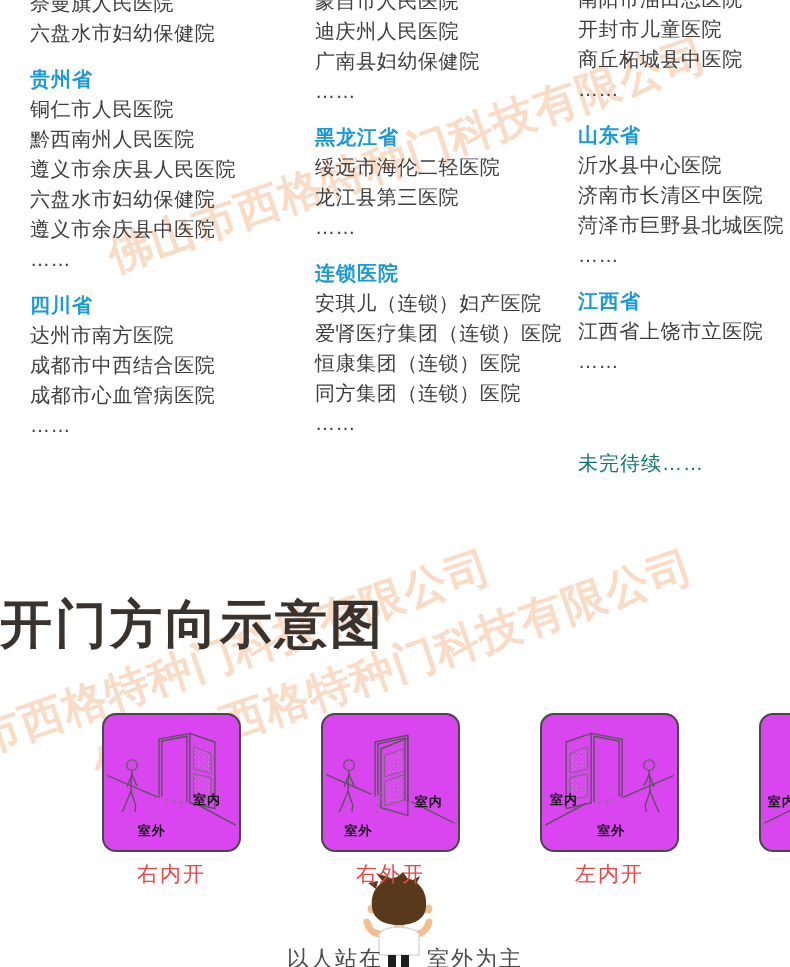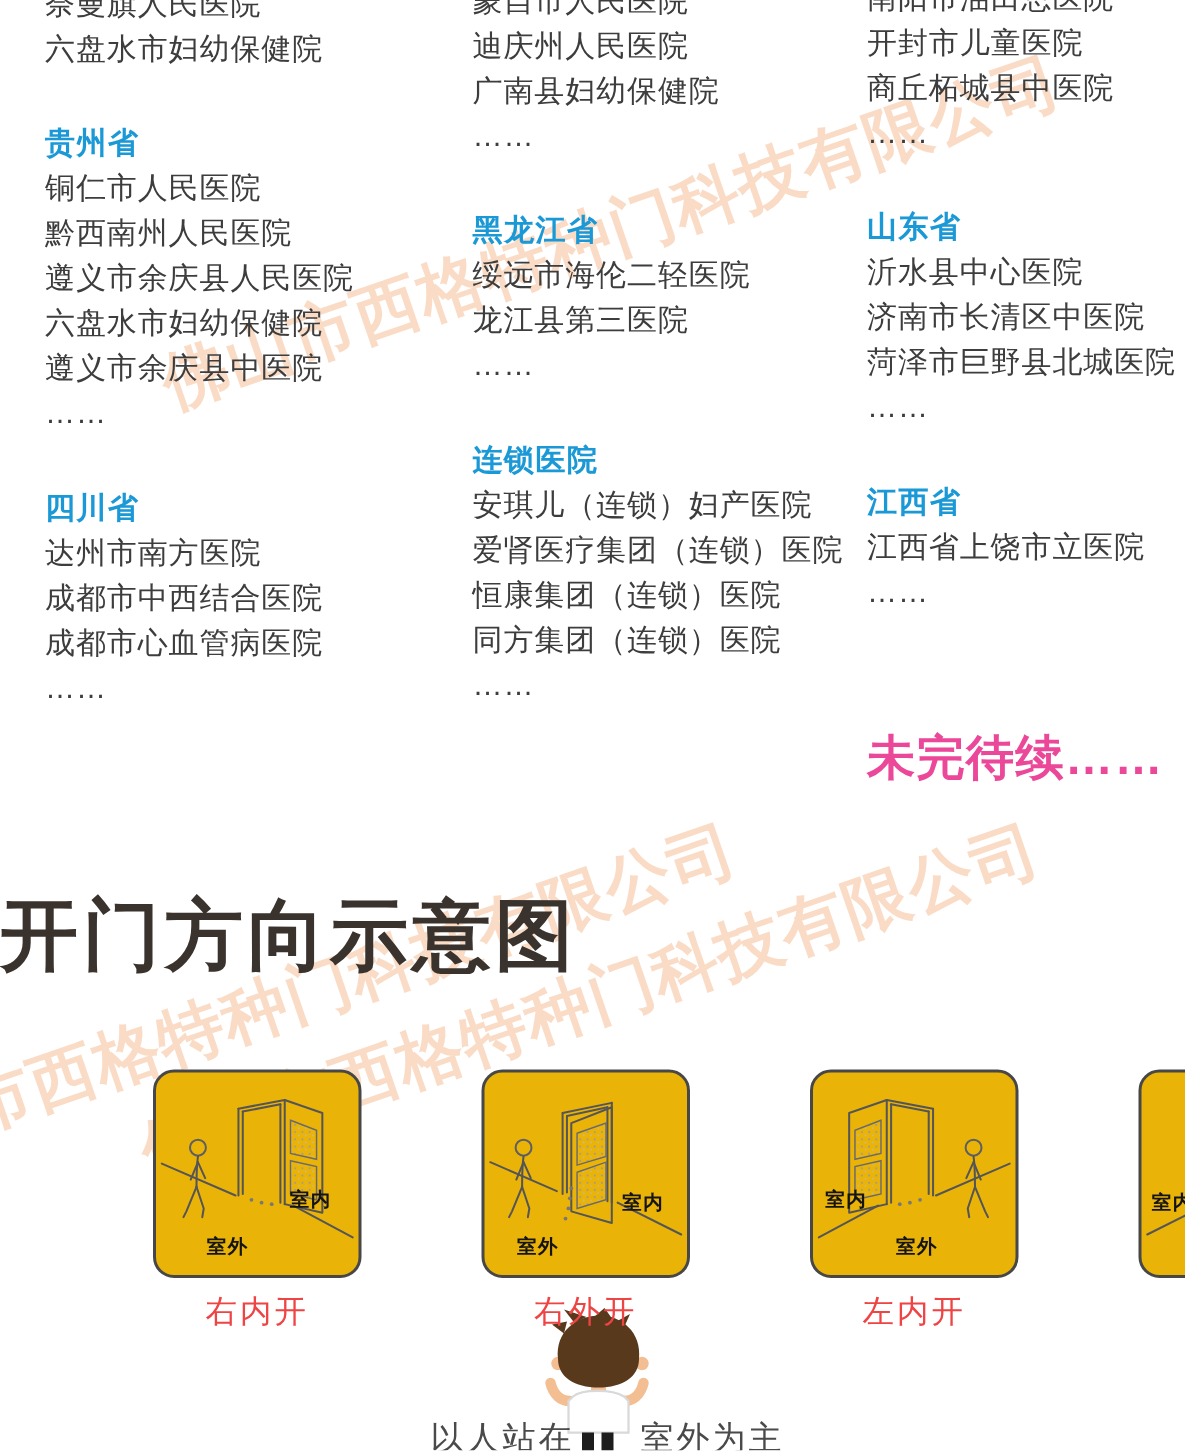--- a/index.html
+++ b/index.html
@@ -11,32 +11,32 @@
       white-space:nowrap;pointer-events:none;z-index:1;}
   .wm1{left:100px;top:230px;}
   .wm2{left:-116px;top:742px;}
   .wm3{left:86px;top:742px;}
   
   .hospitals{position:relative;height:546px;z-index:2;}
   .col{position:absolute;}
   .col0{left:30px;top:-12px;width:280px;}
   .col1{left:315px;top:-14px;width:262px;}
   .col2{left:578px;top:-16px;width:212px;}
-  .block{margin-top:33px;}
+  .block{margin-top:16px;}
   .block:first-child{margin-top:0;}
   .hdr{line-height:30px;font-size:20px;font-weight:bold;color:#1b99d6;letter-spacing:1px;white-space:nowrap;}
   .row{line-height:30px;font-size:20px;color:#3d3d3d;letter-spacing:0.6px;white-space:nowrap;}
-  .tbc{margin-top:74px;font-size:32px;font-weight:bold;color:#ec4899;letter-spacing:1px;white-space:nowrap;}
+  .tbc{margin-top:74px;font-size:20px;font-weight:normal;color:#0f766e;letter-spacing:1px;white-space:nowrap;}
   
   .doors{position:relative;z-index:2;}
   .door-title{margin:46px 0 0 0;text-align:left;font-size:52px;font-weight:bold;
               color:#3a322d;letter-spacing:3px;line-height:1.25;}
   .diagrams{display:flex;justify-content:space-between;margin:40px 52px 0 62px;}
   .fig{position:relative;width:139px;}
-  .dbox{position:relative;width:135px;height:135px;border:2px solid #474747;border-radius:14px;background:#eab308;}
+  .dbox{position:relative;width:135px;height:135px;border:2px solid #474747;border-radius:14px;background:#d946ef;}
   .dbox svg{display:block;}
   .dlab{position:absolute;font-family:"Liberation Serif",serif;font-size:13px;font-weight:bold;
         color:#141414;white-space:nowrap;letter-spacing:1px;}
   .d0 .lab-in{left:66%;top:56%;}  .d0 .lab-out{left:25%;top:79%;}
   .d1 .lab-in{left:68%;top:58%;}  .d1 .lab-out{left:16%;top:79%;}
   .d2 .lab-in{left:6%;top:56%;}   .d2 .lab-out{left:41%;top:79%;}
   .d3 .lab-in{left:5%;top:58%;}
   .caption{margin-top:8px;text-align:center;font-size:21px;color:#ef4444;letter-spacing:2px;}
   
   .cartoon{position:absolute;left:350px;top:872px;width:96px;height:100px;}

